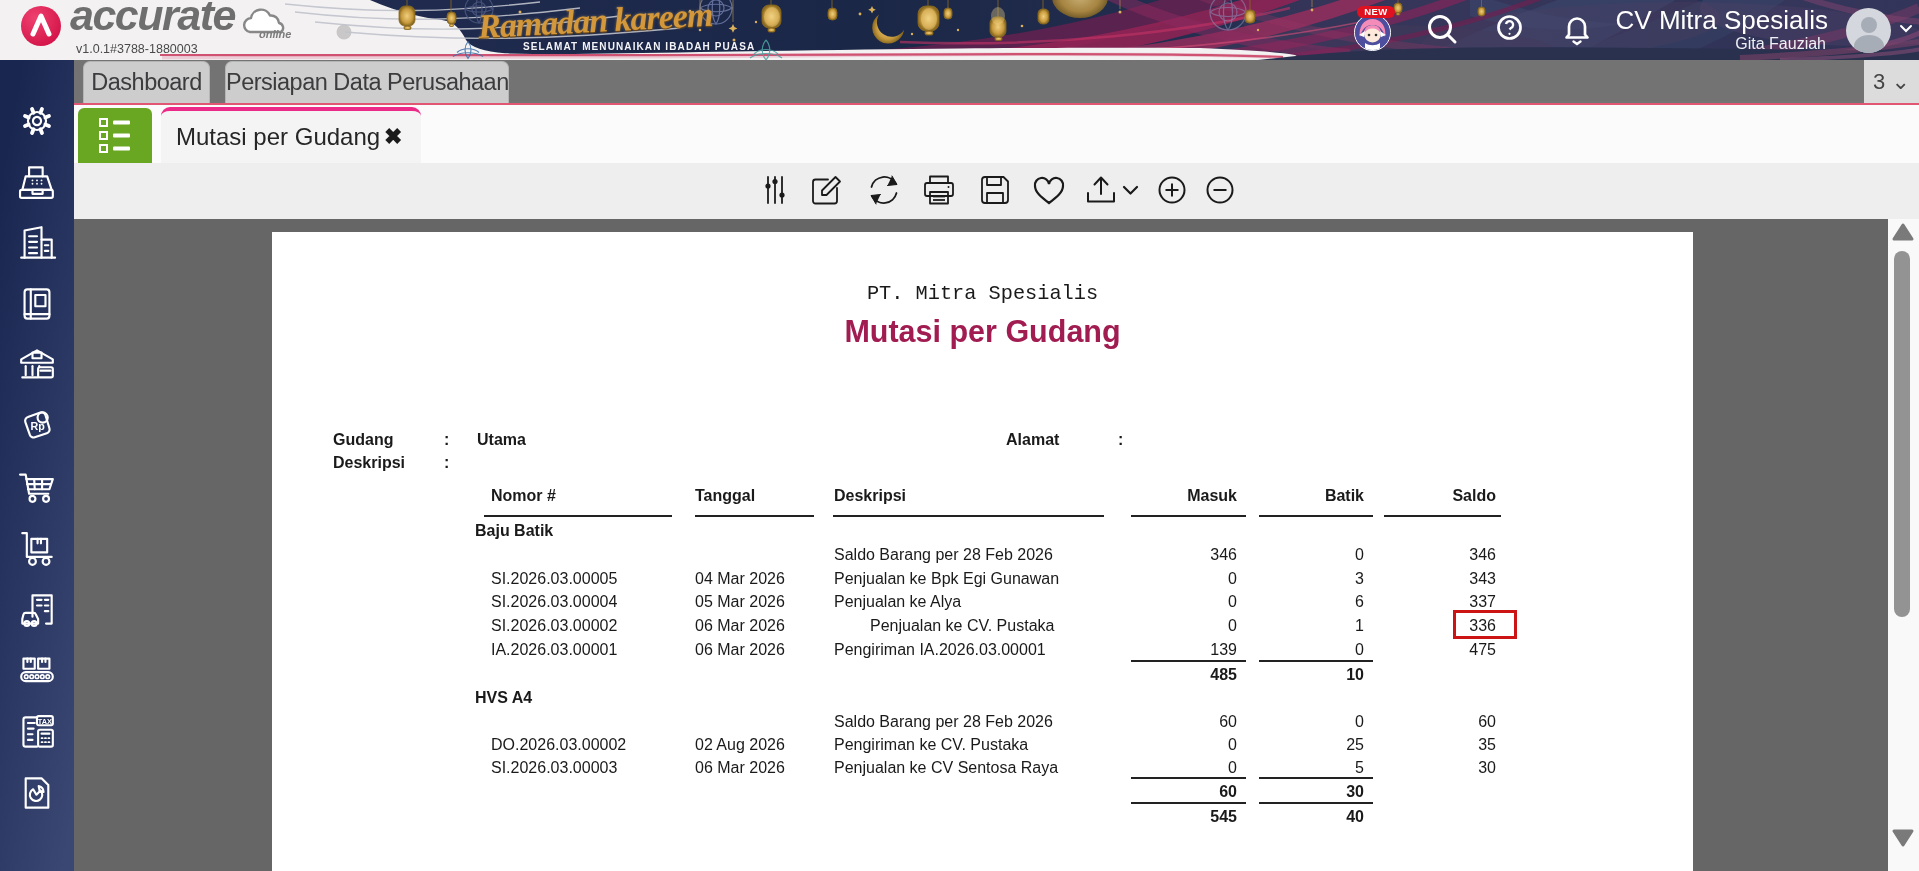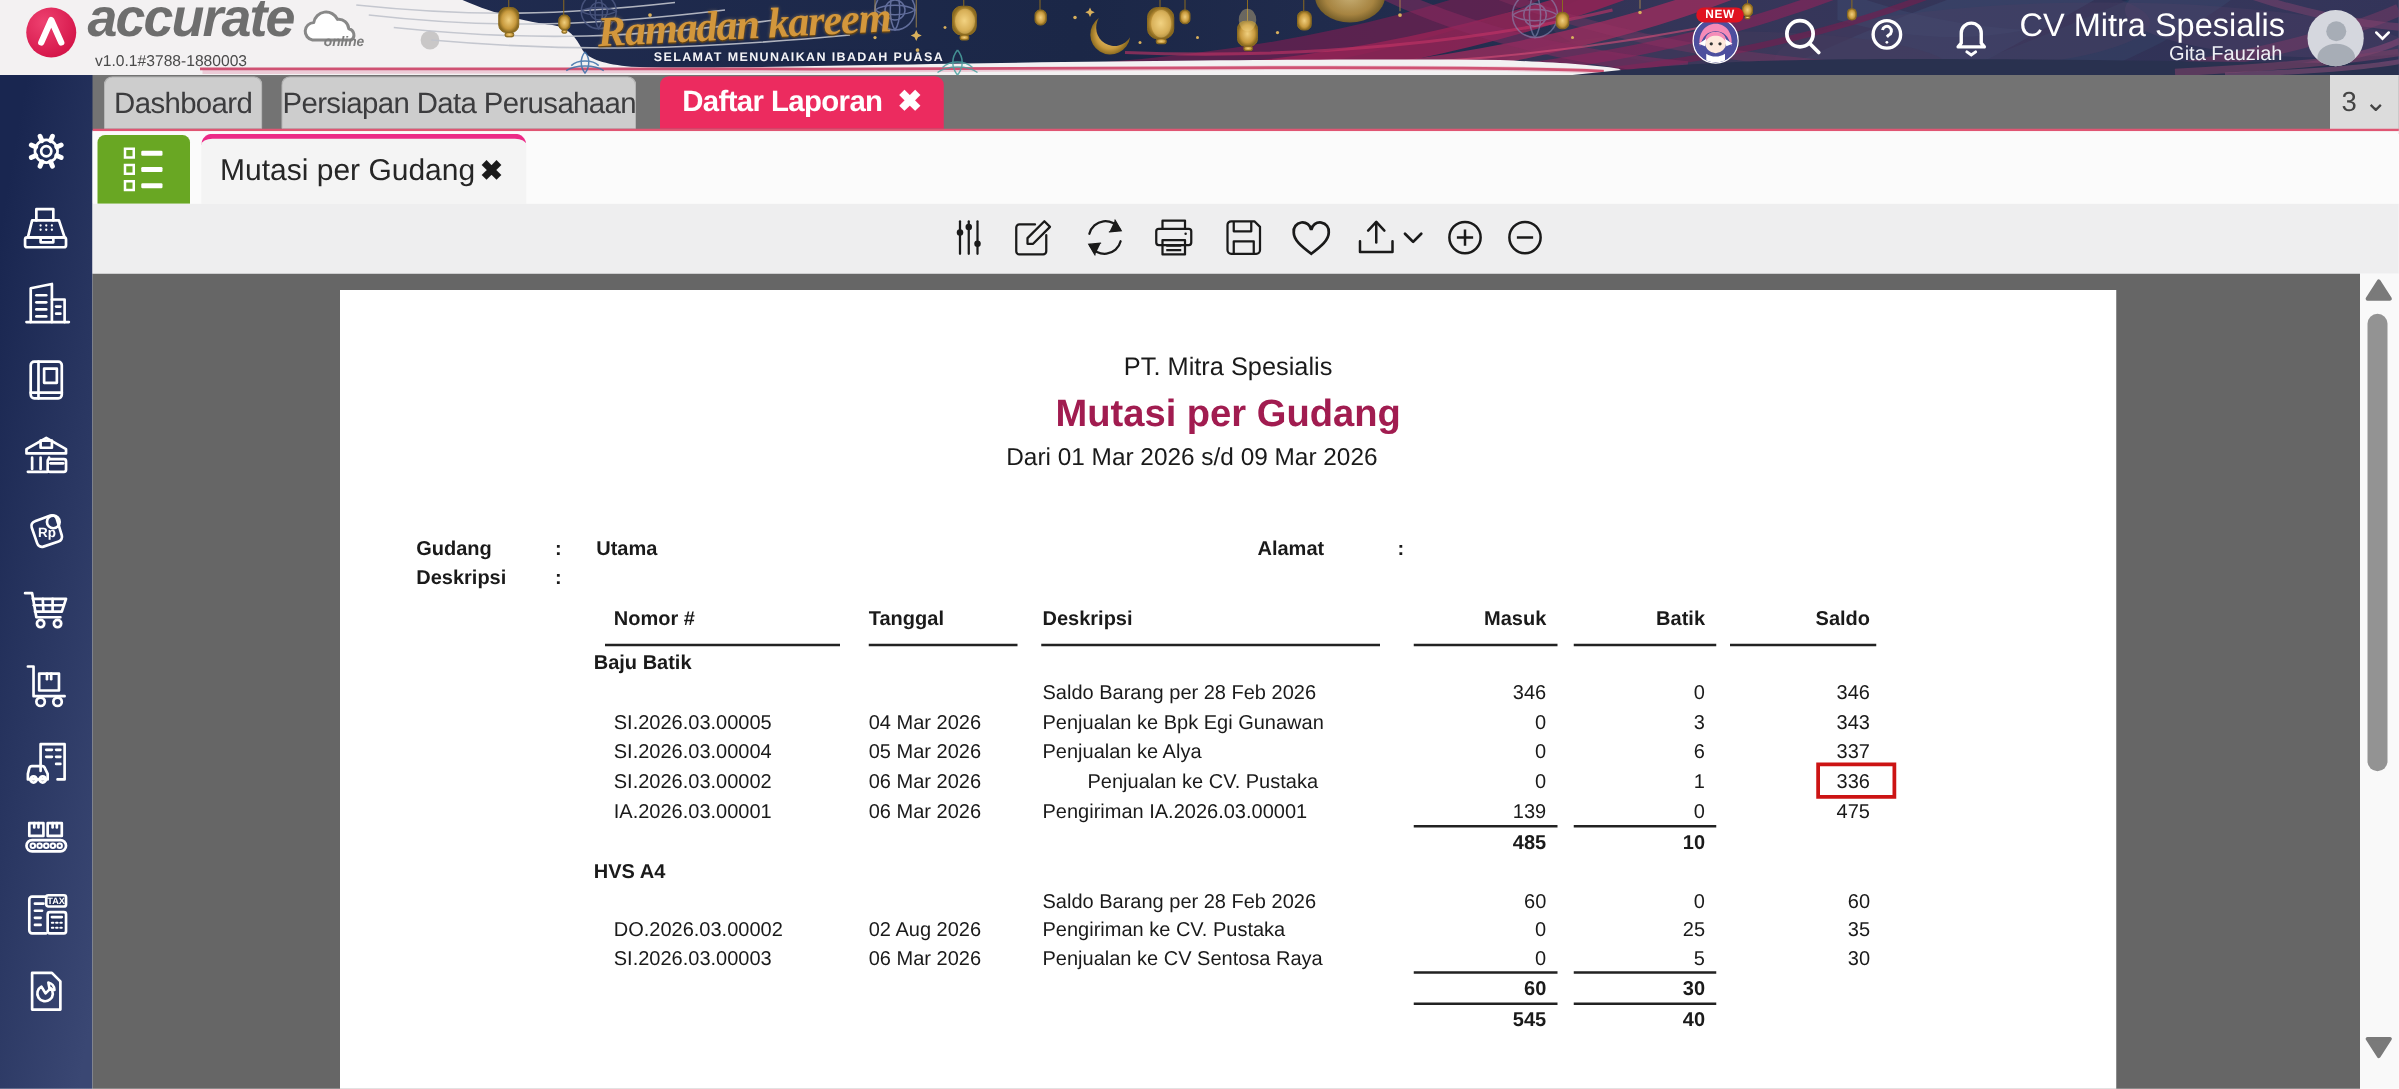--- a/index.html
+++ b/index.html
@@ -61,21 +61,21 @@
 
   
   #repArea { position:absolute; left:74px; top:219px; width:1814px; height:652px; background:#666666; }
   #page { position:absolute; left:198px; top:13px; width:1421px; height:639px; background:#ffffff; }
 
   
   #vscroll { position:absolute; left:1888px; top:219px; width:31px; height:652px; background:#f9f9f9; }
   #sthumb { position:absolute; left:6px; top:32px; width:16px; height:366px; background:#939393; border-radius:8px; }
 
   
-  .mono { font-family:Liberation Sans, sans-serif; color:#3d3d3d; }
+  .mono { font-family:Liberation Mono, monospace; color:#3d3d3d; }
   .nav { color:#17375e; font-weight:bold; }
   .cell { position:absolute; font-size:16px; color:#1a1a1a; white-space:nowrap; line-height:20px; }
   .r { text-align:right; }
   .hline { position:absolute; height:1.5px; background:#222; }
 </style>
 </head>
 <body>
 <div id="header">
   <svg id="hdrsvg" width="1919" height="60" viewBox="0 0 1919 60">
     <defs>
@@ -301,21 +301,20 @@
   </div>
   <div id="newbadge">NEW</div>
   <svg id="chev" viewBox="0 0 16 16">
       <path d="M3,6 L8,11 L13,6" fill="none" stroke="#ffffff" stroke-width="2" stroke-linecap="round"></path>
     </svg>
 </div>
 
 <div id="tabrow1">
   <div class="tab1" id="tabDash">Dashboard</div>
   <div class="tab1" id="tabPers">Persiapan Data Perusahaan</div>
-  <div class="tab1" id="tabDaft">Daftar Laporan&nbsp;&nbsp;✖</div>
   <div id="count3">3 ⌄</div>
 </div>
 <div id="redline1"></div>
 
 <div id="sidebar">
 <svg width="74" height="811" viewBox="0 0 74 811" fill="none" stroke="#ffffff" stroke-width="1.9" stroke-linecap="round" stroke-linejoin="round">
 
   <g transform="translate(37,61) scale(1.13)">
     <circle r="8"></circle>
     <circle r="3.6"></circle>
@@ -538,21 +537,20 @@
       <circle cx="1146" cy="27" r="12.5"></circle>
       <line x1="1139.5" y1="27" x2="1152.5" y2="27"></line>
     </g>
   </svg>
 </div>
 
 <div id="repArea">
   <div id="page">
     <div class="cell mono" style="left:0;top:52px;width:1421px;text-align:center;font-size:20.3px;">PT. Mitra Spesialis</div>
     <div class="cell" style="left:0;top:84px;width:1421px;text-align:center;font-size:30.5px;font-weight:bold;color:#a11c50;line-height:30px;">Mutasi per Gudang</div>
-    <div class="cell mono" style="left:533px;top:124px;font-size:19.5px;">Dari 01 Mar 2026 s/d 09 Mar 2026</div>
 
     <div class="cell" style="left:61px;top:198px;font-weight:bold;">Gudang</div>
     <div class="cell" style="left:172px;top:198px;font-weight:bold;">:</div>
     <div class="cell" style="left:205px;top:198px;font-weight:bold;">Utama</div>
     <div class="cell" style="left:734px;top:198px;font-weight:bold;">Alamat</div>
     <div class="cell" style="left:846px;top:198px;font-weight:bold;">:</div>
     <div class="cell" style="left:61px;top:221px;font-weight:bold;">Deskripsi</div>
     <div class="cell" style="left:172px;top:221px;font-weight:bold;">:</div>
 
     <div class="cell nav" style="left:219px;top:254px;">Nomor #</div>

